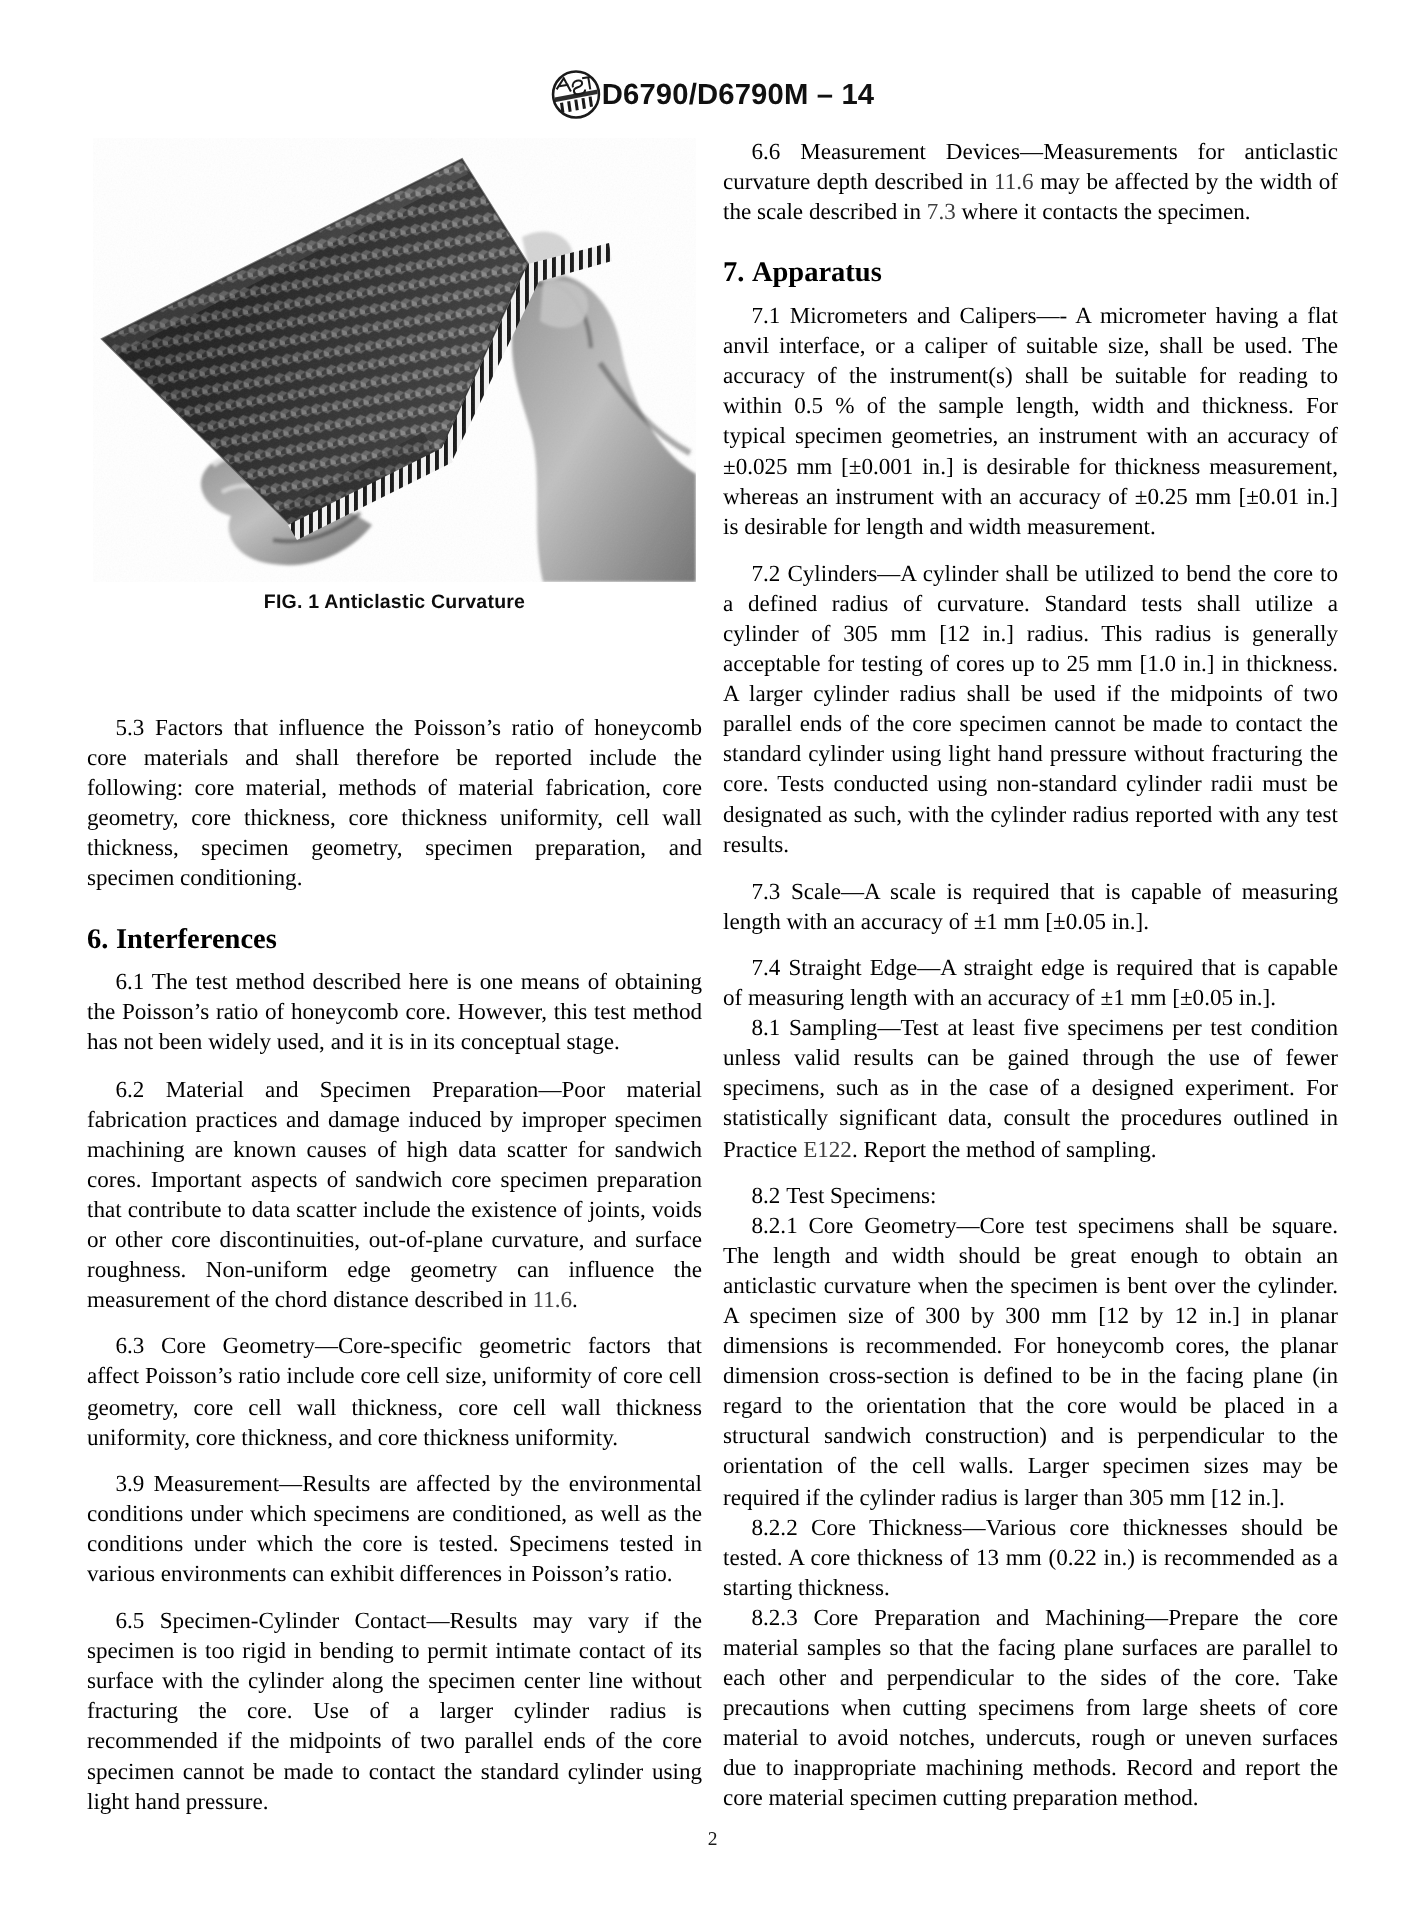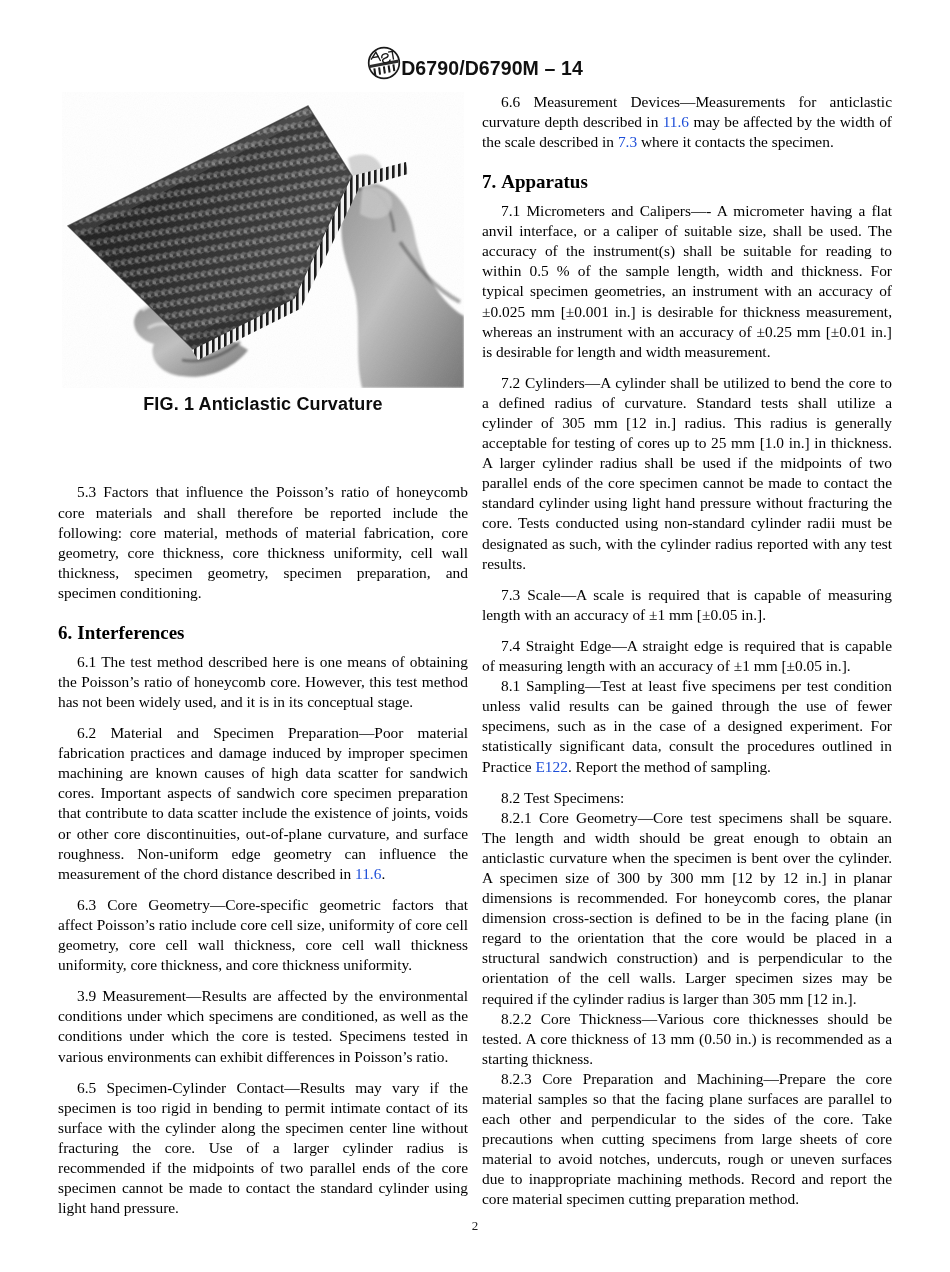--- a/index.html
+++ b/index.html
@@ -22,21 +22,21 @@
     box-sizing: border-box;
   }
 
   
   .header {
     position: absolute;
     top: 46px;
     left: 0;
     width: 950px;
     display: flex;
-    align-items: flex-end;
+    align-items: center;
     justify-content: center;
     gap: 0;
   }
   .astm-logo {
     width: 34px;
     height: 34px;
     display: block;
   }
   .header-title {
     font-family: "Liberation Sans", "DejaVu Sans", sans-serif;
@@ -71,21 +71,21 @@
     width: 402px;
     height: 296px;
     margin: 0 auto;
     overflow: hidden;
     background: #ffffff;
   }
   .figure-frame svg { display: block; }
   .figure-caption {
     font-family: "Liberation Sans", "DejaVu Sans", sans-serif;
     font-weight: bold;
-    font-size: 18px;
+    font-size: 13px;
     text-align: center;
     margin-top: 5px;
     letter-spacing: 0.15px;
     color: #0d0d0d;
   }
 
   
   p.para {
     margin: 0;
     text-indent: 19px;
@@ -98,21 +98,21 @@
     margin: 18px 0 6px 0;
     font-size: 19px;
     font-weight: bold;
     text-indent: 0;
     text-align: left;
     font-family: "Liberation Serif", "DejaVu Serif", serif;
   }
   h2.section-head .num { margin-right: 5px; }
 
   .ital { }
-  .xref { color: #1d4ed8; }
+  .xref { color: #404040; }
   .gap-before { display: block; height: 66px; }
 
   
   .page-number {
     position: absolute;
     bottom: 38px;
     left: 0;
     width: 950px;
     text-align: center;
     font-size: 13px;
@@ -275,20 +275,20 @@
 
     <p class="para spaced"><span>7.4</span>&nbsp;<span class="ital">Straight Edge</span><span>—A straight edge is required that is capable of measuring length with an accuracy of ±1 mm [±0.05 in.].</span></p>
 
 
     <p class="para"><span>8.1</span>&nbsp;<span class="ital">Sampling</span><span>—Test at least five specimens per test condition unless valid results can be gained through the use of fewer specimens, such as in the case of a designed experiment. For statistically significant data, consult the procedures outlined in Practice </span><span class="xref">E122</span><span>. Report the method of sampling.</span></p>
 
     <p class="para spaced"><span>8.2</span>&nbsp;<span class="ital">Test Specimens:</span></p>
 
     <p class="para tight"><span>8.2.1</span>&nbsp;<span class="ital">Core Geometry</span><span>—Core test specimens shall be square. The length and width should be great enough to obtain an anticlastic curvature when the specimen is bent over the cylinder. A specimen size of 300 by 300 mm [12 by 12 in.] in planar dimensions is recommended. For honeycomb cores, the planar dimension cross-section is defined to be in the facing plane (in regard to the orientation that the core would be placed in a structural sandwich construction) and is perpendicular to the orientation of the cell walls. Larger specimen sizes may be required if the cylinder radius is larger than 305 mm [12 in.].</span></p>
 
-    <p class="para tight"><span>8.2.2</span>&nbsp;<span class="ital">Core Thickness</span><span>—Various core thicknesses should be tested. A core thickness of 13 mm (0.50 in.) is recommended as a starting thickness.</span></p>
+    <p class="para tight"><span>8.2.2</span>&nbsp;<span class="ital">Core Thickness</span><span>—Various core thicknesses should be tested. A core thickness of 13 mm (0.22 in.) is recommended as a starting thickness.</span></p>
 
     <p class="para tight"><span>8.2.3</span>&nbsp;<span class="ital">Core Preparation and Machining</span><span>—Prepare the core material samples so that the facing plane surfaces are parallel to each other and perpendicular to the sides of the core. Take precautions when cutting specimens from large sheets of core material to avoid notches, undercuts, rough or uneven surfaces due to inappropriate machining methods. Record and report the core material specimen cutting preparation method.</span></p>
   </div>
 
   <div class="page-number">2</div>
 
 </div>
 
 </body></html>

